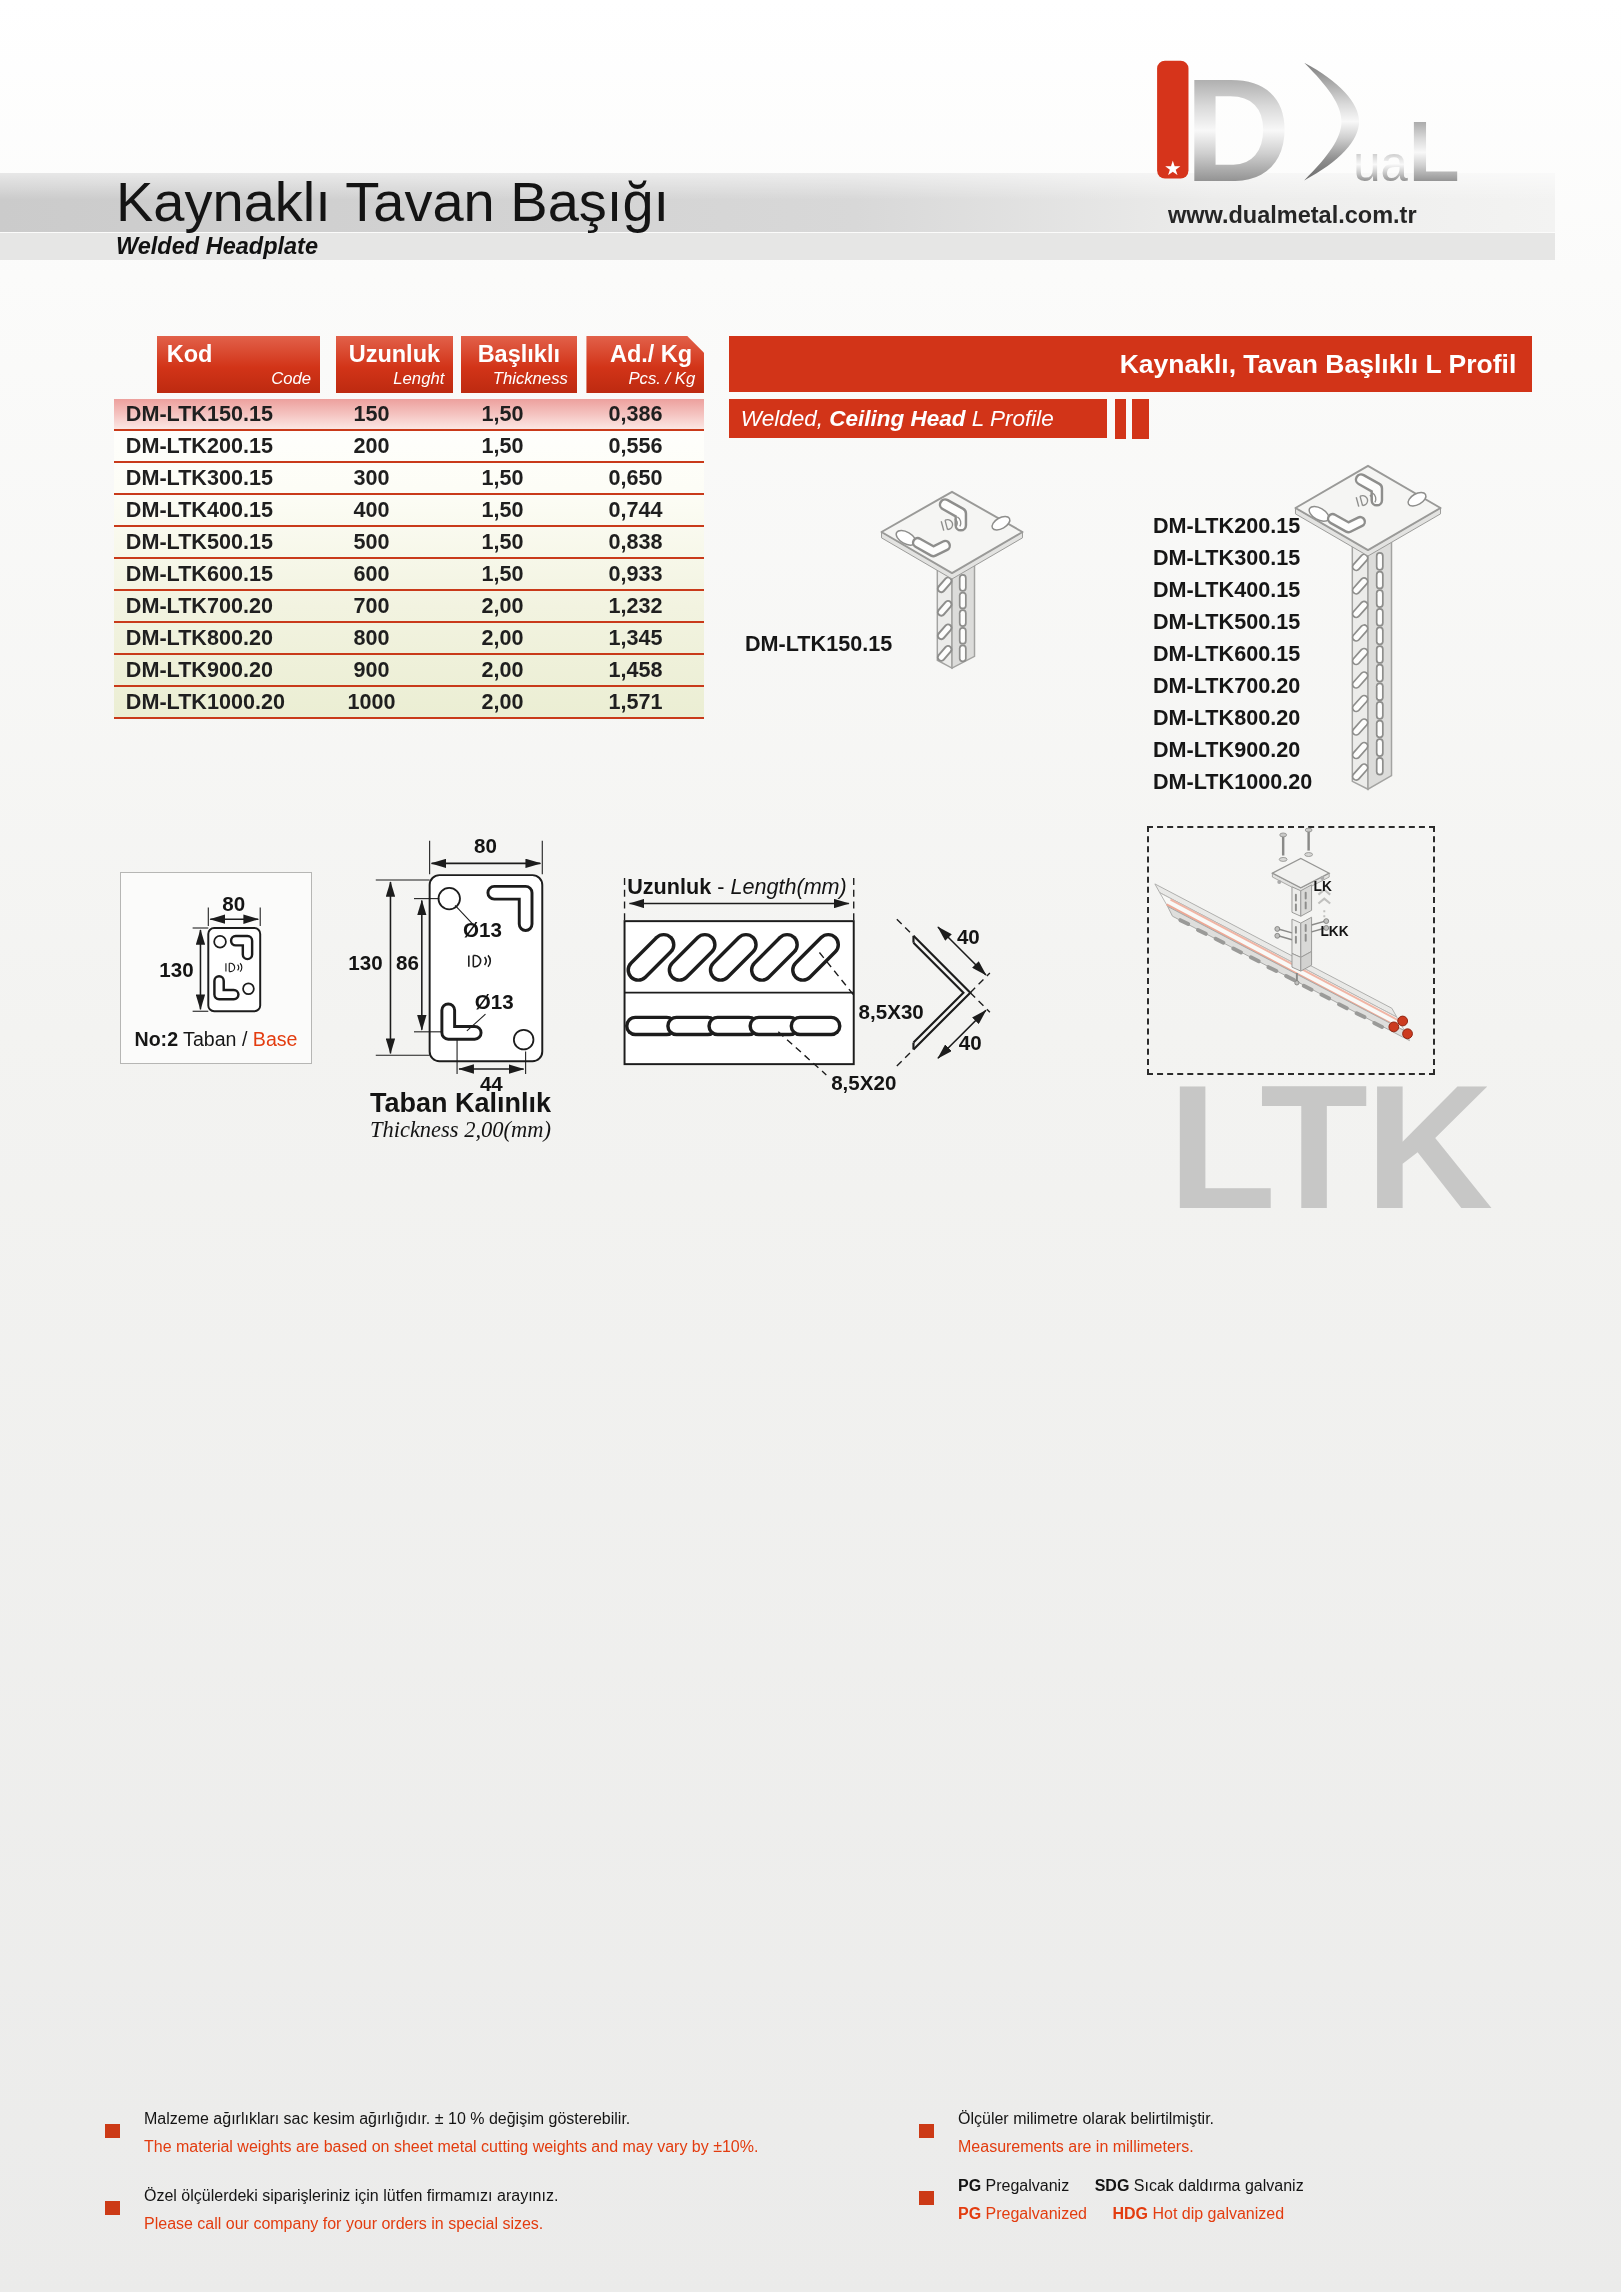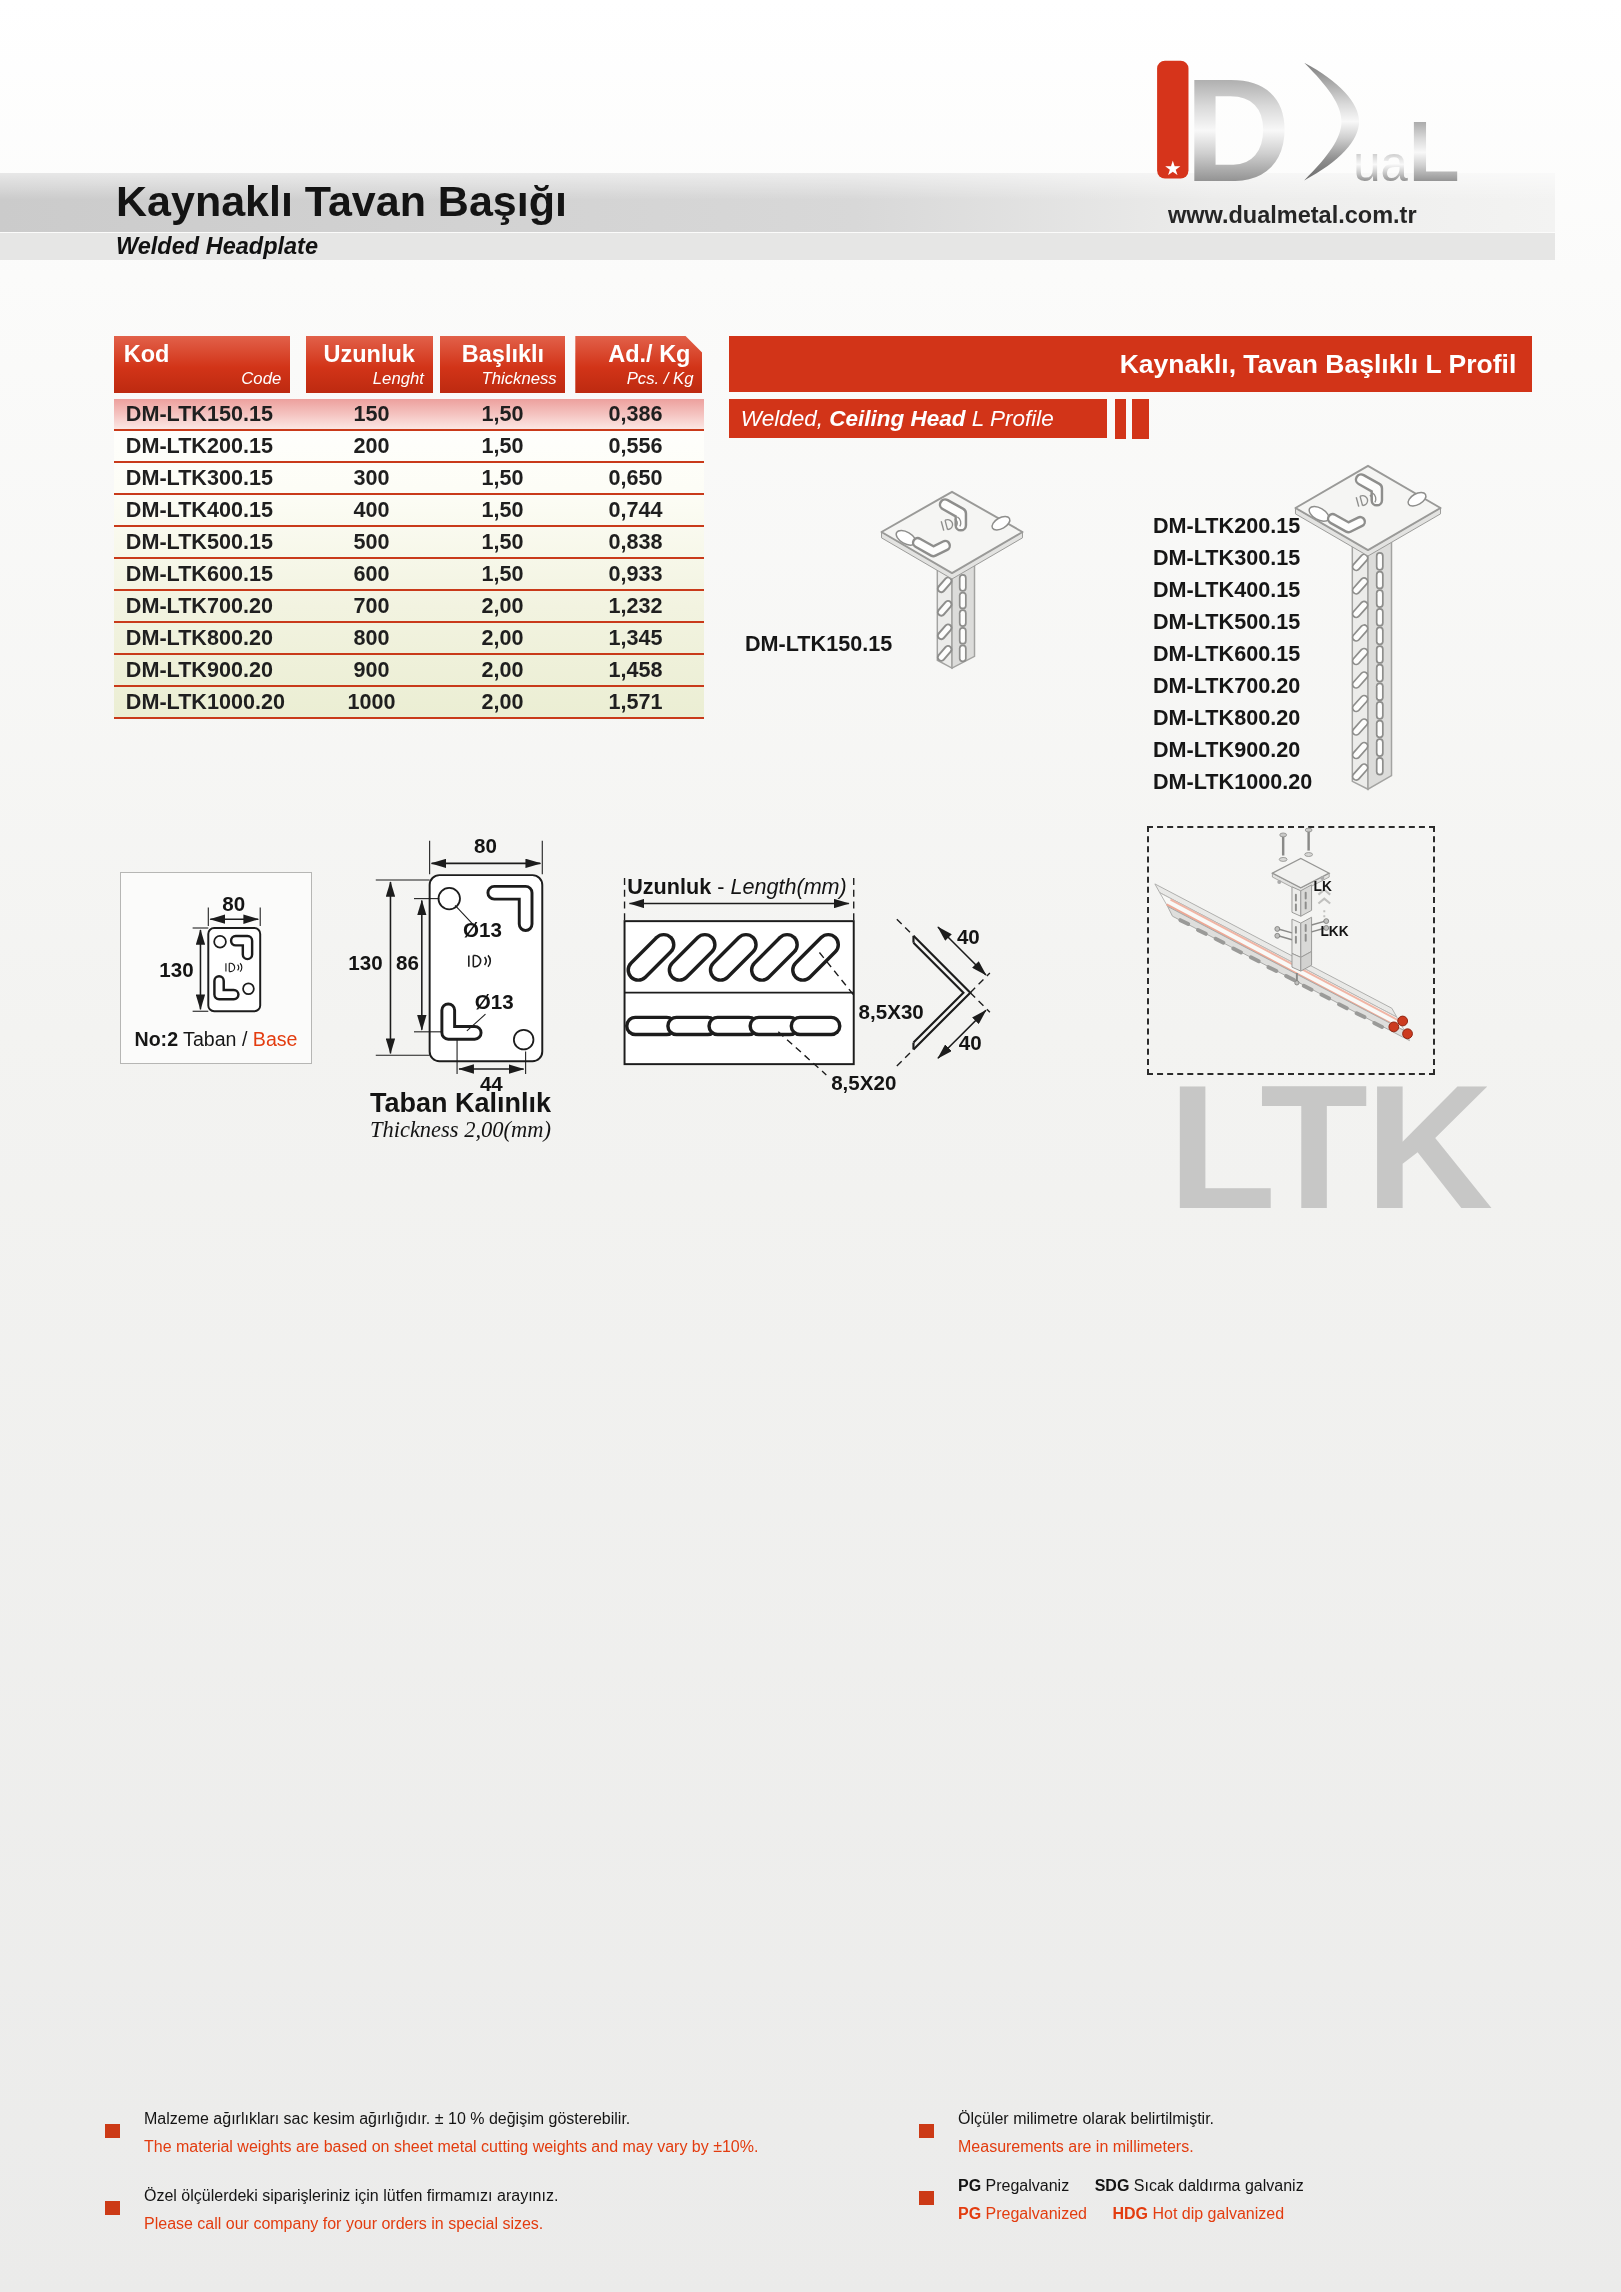--- a/index.html
+++ b/index.html
@@ -4,28 +4,28 @@
 <style>
   html,body{margin:0;padding:0;background:#ddd;}
   .page{position:relative;width:1621px;height:2293px;overflow:hidden;
         background:linear-gradient(180deg,#ffffff 0%,#fbfbfa 12%,#f3f3f1 45%,#ebebea 100%);
         font-family:"Liberation Sans",sans-serif;color:#1a1a1a;}
   .abs{position:absolute;}
   
   .title-bar{left:0;top:173px;width:1555px;height:59px;
      background:linear-gradient(180deg,rgba(255,255,255,.55),rgba(255,255,255,0) 45%),
                 linear-gradient(90deg,#cbcbcb 0%,#d8d8d8 55%,#ececeb 78%,#f3f3f2 100%);}
-  .title-text{left:116px;top:173px;height:56px;line-height:57px;font-size:43px;font-weight:bold;color:#141414;}
+  .title-text{left:116px;top:173px;height:56px;line-height:57px;font-size:56px;font-weight:normal;color:#141414;}
   .subtitle-bar{left:0;top:233px;width:1555px;height:27.4px;background:#e6e6e5;}
   .subtitle-text{left:116px;top:233px;height:27.4px;line-height:27.4px;font-size:23.5px;font-style:italic;font-weight:600;color:#111;}
   .website{left:1168px;top:202px;font-size:23.5px;font-weight:bold;color:#262626;}
   
   .thead{left:114px;top:336px;width:590px;display:flex;}
   .hcell{position:relative;height:57px;box-sizing:border-box;color:#fff;
-     background:linear-gradient(180deg,#e2614a 0%,#d23418 55%,#bd2a10 100%);}
+     background:linear-gradient(180deg,#e2614a 0%,#d23418 55%,#bd2a10 100%);margin-left:43px;}
   .hc1{width:176px;} .hc2{width:127px;margin-left:15.7px;} .hc3{width:125px;margin-left:7.8px;}
   .hc4{width:127px;margin-left:9.8px;clip-path:polygon(0 0,calc(100% - 16.7px) 0,100% 16.7px,100% 100%,0 100%);}
   .htr{display:block;font-size:23.5px;font-weight:bold;padding:4.9px 9.8px 0;}
   .hen{display:block;font-size:16.7px;font-style:italic;text-align:right;padding-right:8.8px;margin-top:1px;}
   .hc2 .htr,.hc3 .htr{text-align:center;padding:4.9px 0 0;}
   .hc4 .htr{text-align:right;padding:4.9px 11.8px 0 0;}
   .tbody{left:114px;top:399px;width:590px;
      background:linear-gradient(180deg,#ffffff 0%,#fdfdf6 28%,#f2f3e0 65%,#ebeed3 100%);}
   .trow{display:grid;grid-template-columns:192px 131px 131px 135px;height:30px;line-height:30px;
      border-bottom:2.9px solid #c93a1a;font-weight:bold;font-size:21.6px;color:#1f1f1f;}

